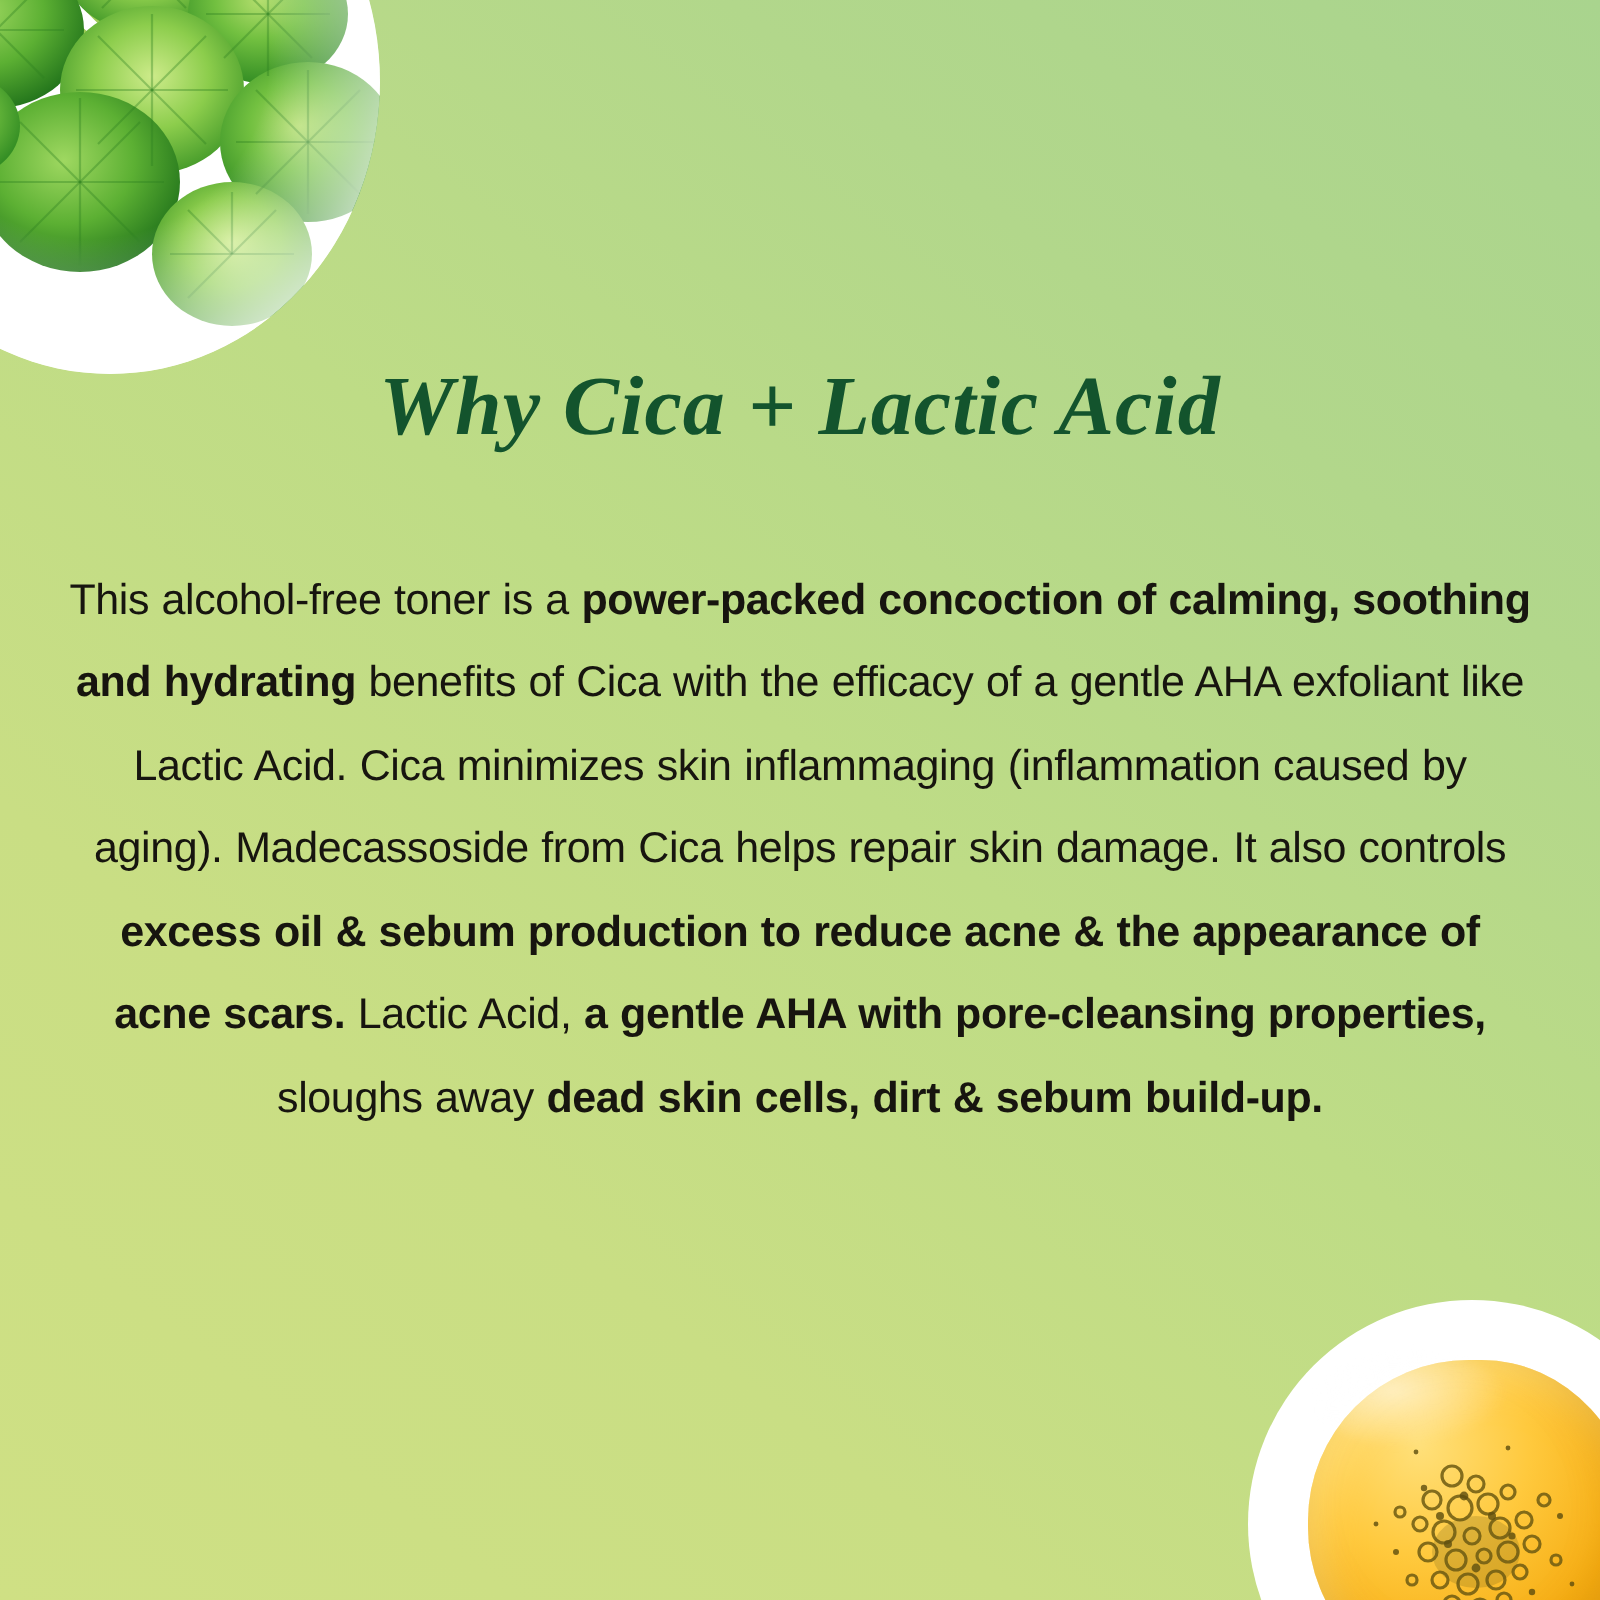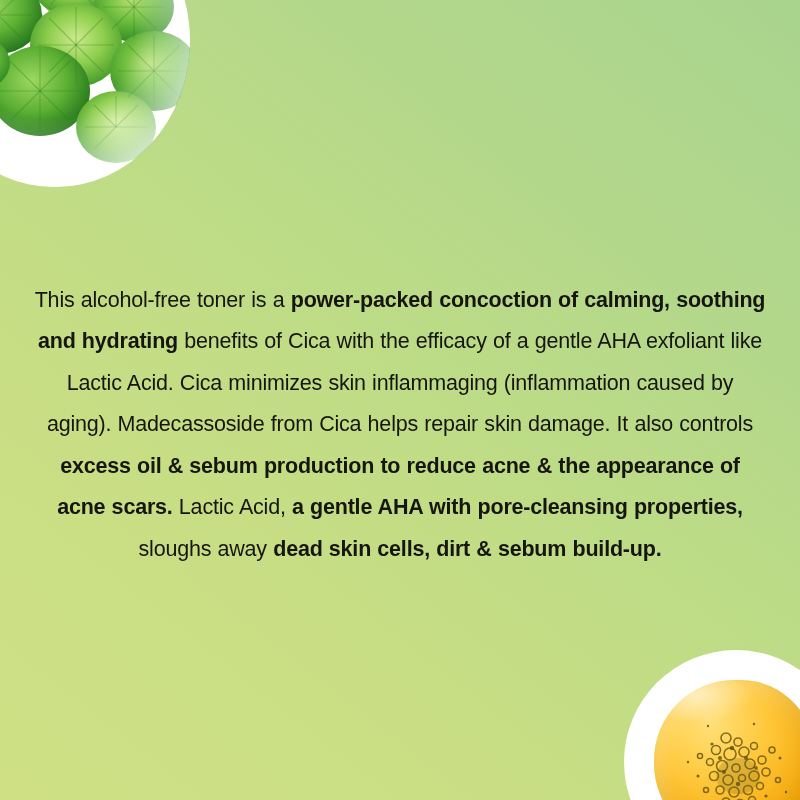--- a/index.html
+++ b/index.html
@@ -259,20 +259,21 @@
             <path d="M0 0 L19 19"></path>
               <path d="M0 0 L-19 19"></path>
               <path d="M0 0 L-28 0"></path>
           </g>
         </g>
       </svg>
     </div>
     <div class="vignette"></div>
   </div>
 
+  <div id="headline">Why Cica + Lactic Acid</div>
 
   <p id="body-copy"><span>This alcohol-free toner is a </span><b>power-packed concoction of calming, soothing and hydrating</b><span> benefits of Cica with the efficacy of a gentle AHA exfoliant like Lactic Acid.  Cica minimizes skin inflammaging (inflammation caused by aging). Madecassoside from Cica helps repair skin damage. It also controls </span><b>excess oil &amp; sebum production to reduce acne &amp; the appearance of acne scars.</b><span>  Lactic Acid, </span><b>a gentle AHA with pore-cleansing properties,</b><span> sloughs away </span><b>dead skin cells, dirt &amp; sebum build-up.</b></p>
 
   <div id="toner-badge">
     <div class="drop">
       <svg width="164" height="164" viewBox="0 0 164 164" xmlns="http://www.w3.org/2000/svg" aria-hidden="true">
         <g fill="none" stroke="#6d5a12" stroke-opacity="0.85" stroke-width="1.6">
           <circle cx="72" cy="58" r="5"></circle>
             <circle cx="84" cy="62" r="4"></circle>
           <circle cx="62" cy="70" r="4.5"></circle>

